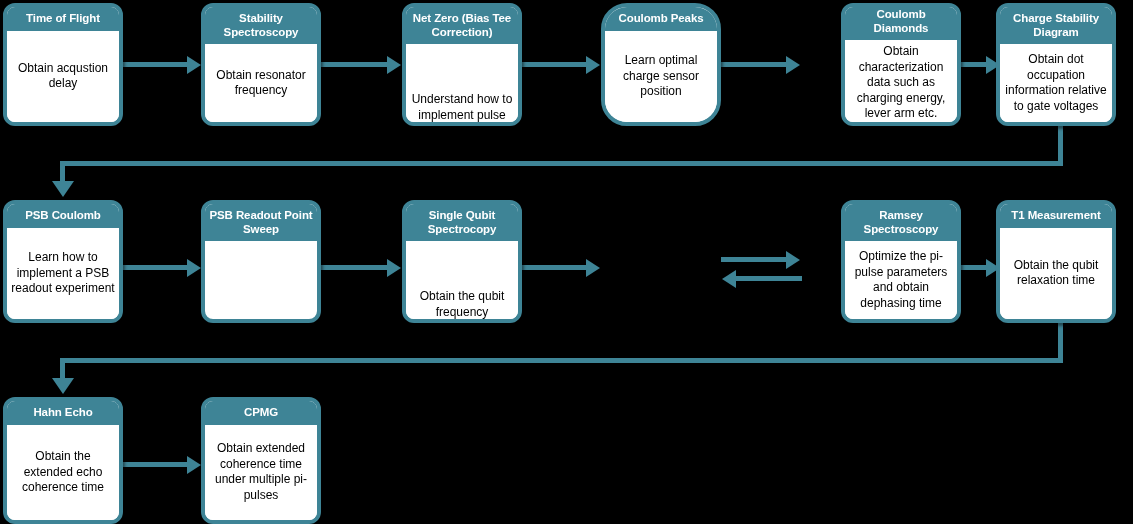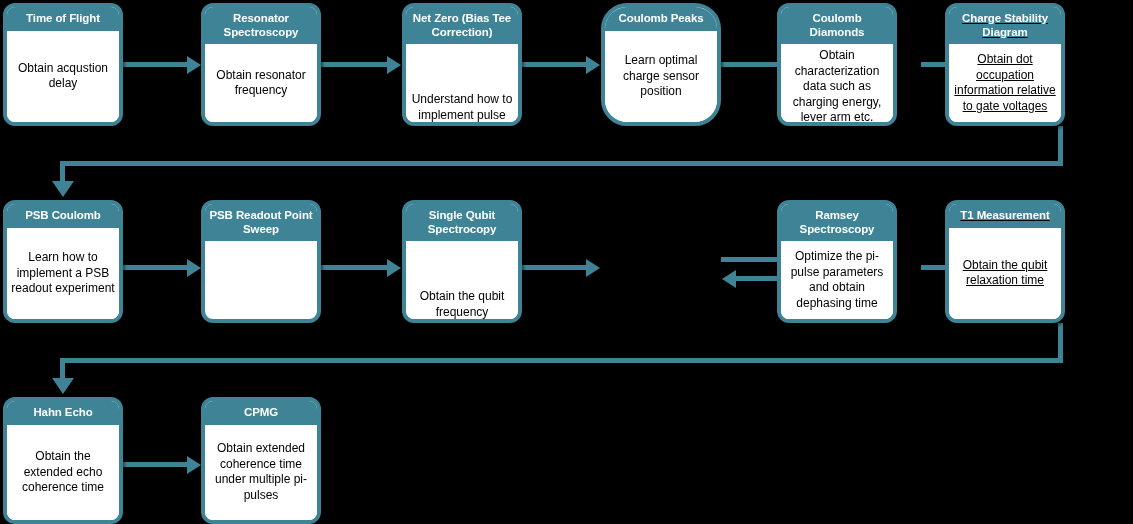--- a/index.html
+++ b/index.html
@@ -61,22 +61,22 @@
   
   .row1 { top: 3px;   height: 123px; }
   .row2 { top: 200px; height: 123px; }
   .row3 { top: 397px; height: 127px; justify-content: center; }
 
   
   .c1 { left: 3px;   }
   .c2 { left: 201px; }
   .c3 { left: 402px; gap: 44px; }
   .c4 { left: 601px; border-radius: 26px; }
-  .c5 { left: 777px; }
-  .c6 { left: 945px; text-decoration: underline;}
+  .c5 { left: 841px; justify-content: center; }
+  .c6 { left: 996px;}
 
   
   .hline {
     position: absolute;
     height: 5px;
     background: #3E8496;
     z-index: 2;
   }
   .vline {
     position: absolute;
@@ -114,21 +114,21 @@
 
 <div id="canvas">
 
   <div class="node row1 c1">
     <div class="node-header">Time of Flight</div>
     <div class="node-body">
         <span>Obtain acqustion delay</span>
       </div>
   </div>
   <div class="node row1 c2">
-    <div class="node-header">Resonator Spectroscopy</div>
+    <div class="node-header">Stability Spectroscopy</div>
     <div class="node-body">
         <span>Obtain resonator frequency</span>
       </div>
   </div>
   <div class="node row1 c3">
     <div class="node-header">Net Zero (Bias Tee Correction)</div>
     <div class="node-body">
         <span>Understand how to implement pulse compensation</span>
       </div>
   </div>

